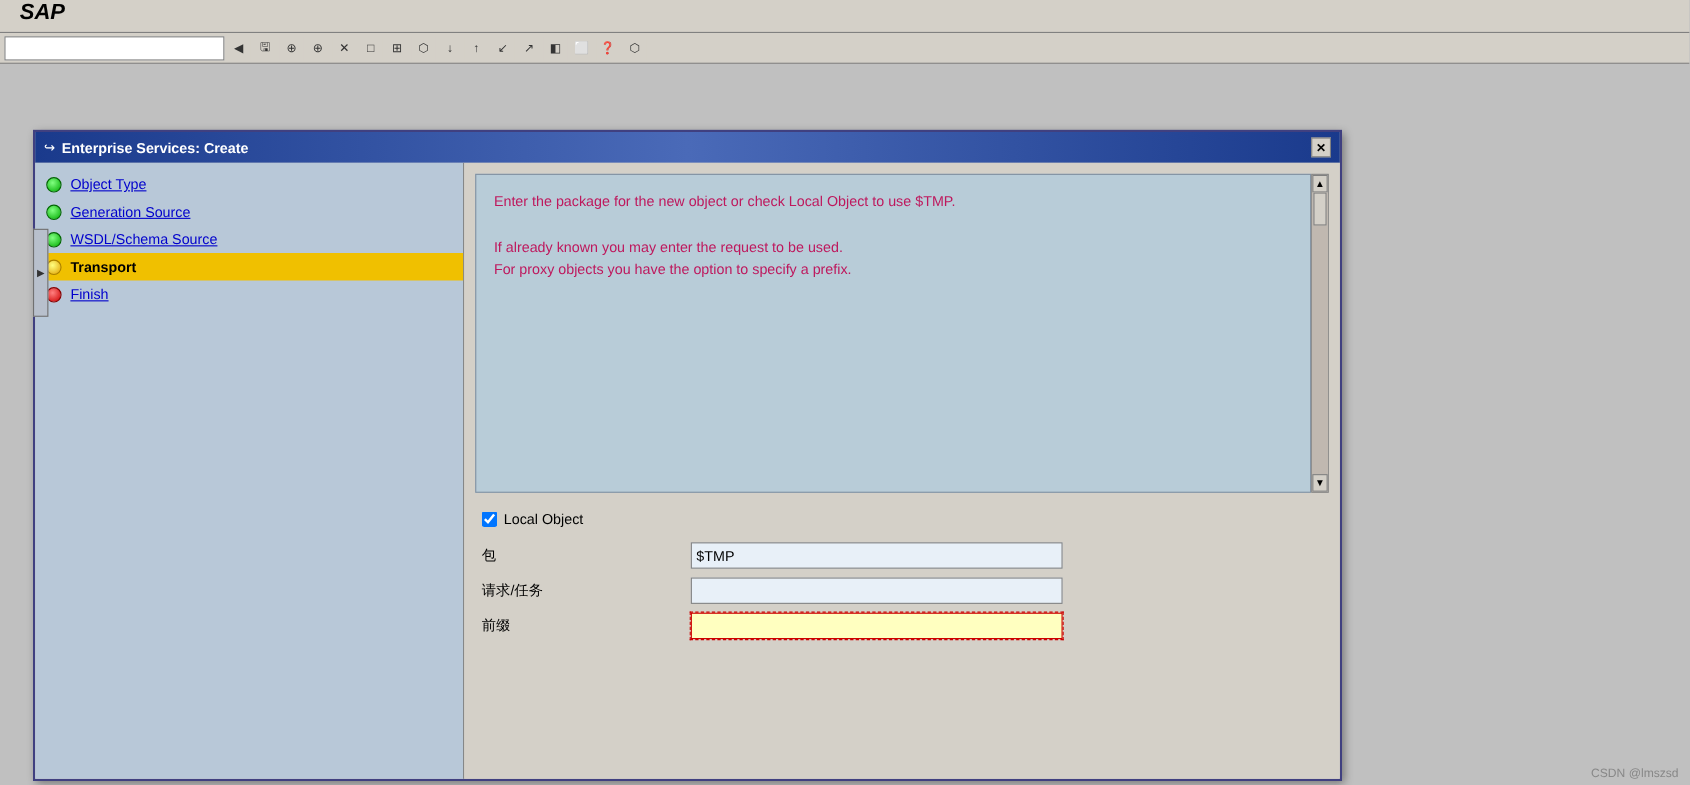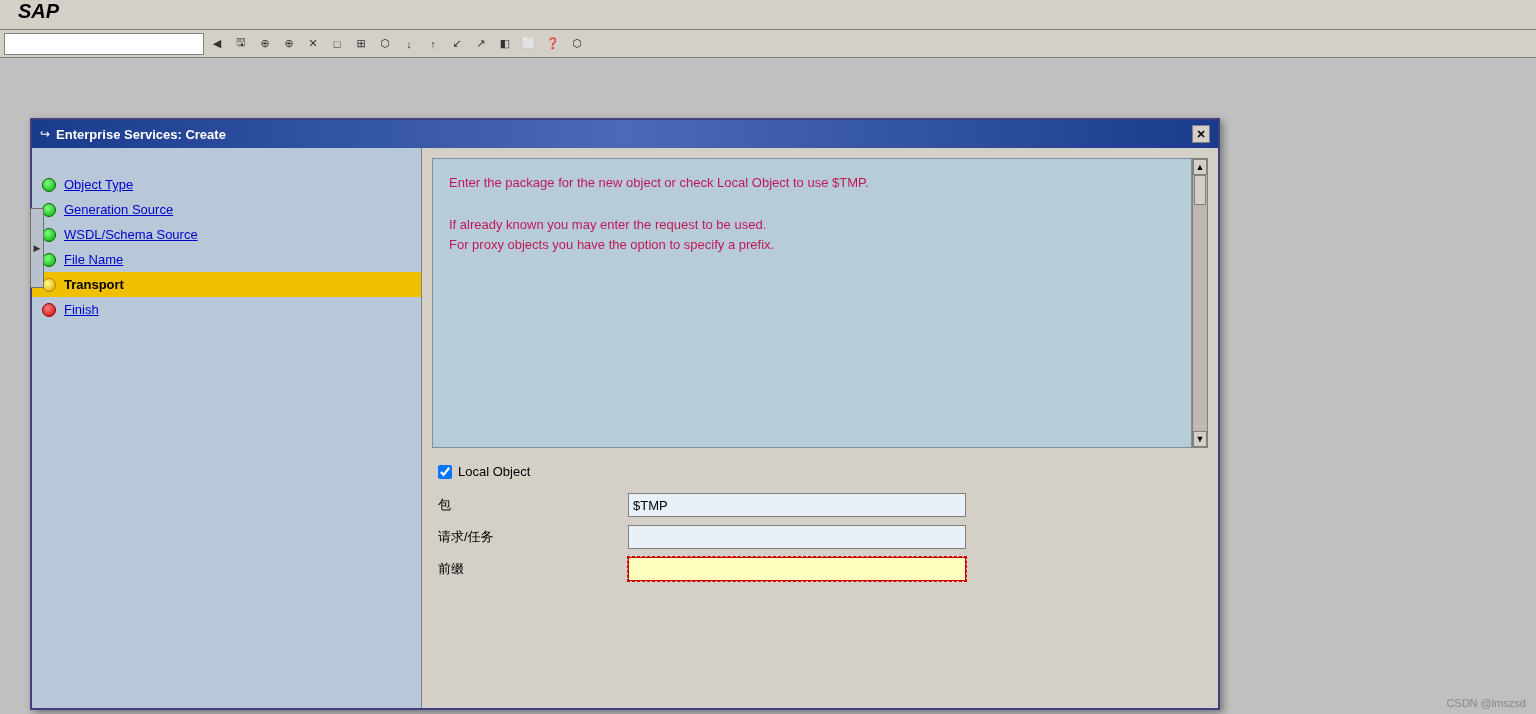--- a/index.html
+++ b/index.html
@@ -108,21 +108,21 @@
     
     .dialog-body {
       display: flex;
       height: 560px;
     }
 
     
     .nav-panel {
       width: 390px;
       background: #b8c8d8;
-      padding: 24px 0;
+      padding: 7px 0;
       border-right: 1px solid #808080;
     }
     .nav-item {
       display: flex;
       align-items: center;
       padding: 5px 10px;
       cursor: pointer;
       gap: 8px;
     }
     .nav-item.active {
@@ -322,24 +322,20 @@
           <span class="nav-label">Object Type</span>
         </div>
         <div class="nav-item">
           <div class="nav-dot green"></div>
           <span class="nav-label">Generation Source</span>
         </div>
         <div class="nav-item">
           <div class="nav-dot green"></div>
           <span class="nav-label">WSDL/Schema Source</span>
         </div>
-        <div class="nav-item">
-          <div class="nav-dot green"></div>
-          <span class="nav-label">File Name</span>
-        </div>
         <div class="nav-item active">
           <div class="nav-dot yellow"></div>
           <span class="nav-label">Transport</span>
         </div>
         <div class="nav-item">
           <div class="nav-dot red"></div>
           <span class="nav-label">Finish</span>
         </div>
       </div>
 

